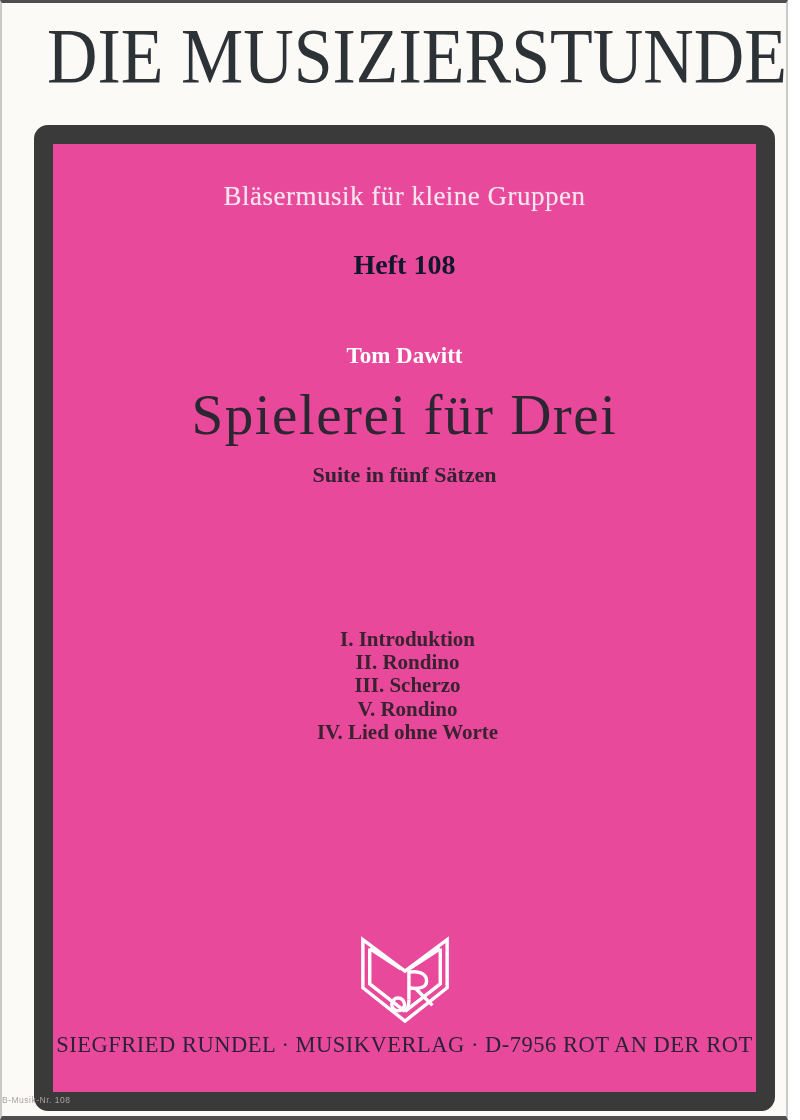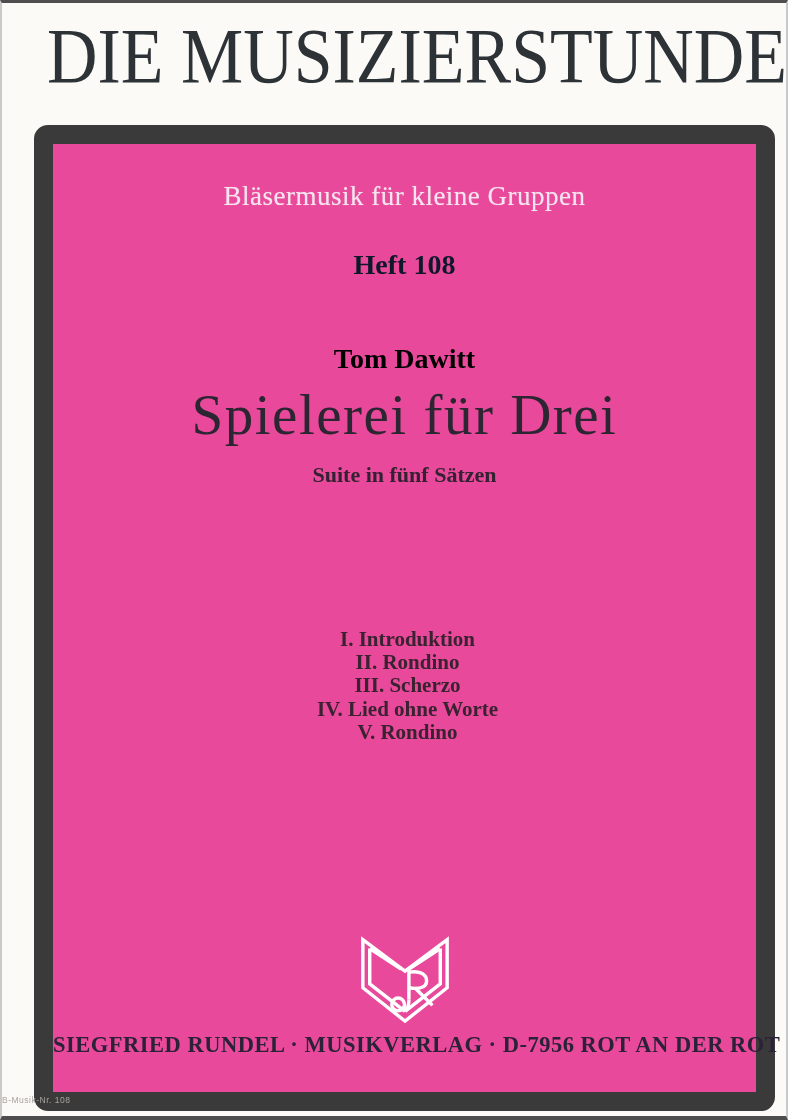--- a/index.html
+++ b/index.html
@@ -33,21 +33,21 @@
   .panel > * { position:absolute; left:0; width:100%; text-align:center; }
 
   .series-subtitle {
     top:37px; font-size:27px; letter-spacing:0.5px;
     color:#f6e4ee; text-shadow:0 0 1px rgba(255,255,255,0.45);
   }
   .issue {
     top:105px; font-size:28px; font-weight:700; color:#0f172a;
   }
   .composer {
-    top:199px; font-size:28px; font-weight:600; color:#000000;
+    top:199px; font-size:23px; font-weight:600; color:#ffffff;
   }
   .work-title {
     top:241px; font-size:57px; line-height:1.05; letter-spacing:1.5px;
     color:#2b2631; white-space:nowrap;
   }
   .work-subtitle {
     top:318px; font-size:22px; font-weight:600; color:#342131;
   }
   .movements {
     top:484px; list-style:none;
@@ -55,21 +55,21 @@
   .movements li {
     font-size:21px; line-height:23.2px; font-weight:600;
     color:#3a2230; text-align:center;padding-left:6px;
   }
   .logo-wrap {
     top:783px; left:50%; width:98px; height:98px;
     transform:translateX(-50%);
   }
   .logo-wrap svg { display:block; width:98px; height:98px; }
   .publisher-line {
-    top:888px; font-size:22.5px; font-weight:700; letter-spacing:0.5px;
+    top:888px; font-size:22.5px; font-weight:400; letter-spacing:0.5px;
     color:#2b2238; white-space:nowrap;
   }
 
   .catalog-note {
     position:absolute; top:1092px; left:0; width:100%;
     text-align:left; font-size:8.5px; letter-spacing:0.5px;
     color:#a8a4a0; font-family:"Liberation Sans", sans-serif;
   }
 </style>
 </head>
@@ -88,22 +88,22 @@
     <div class="composer">Tom Dawitt</div>
 
     <div class="work-title">Spielerei für Drei</div>
 
     <div class="work-subtitle">Suite in fünf Sätzen</div>
 
     <ul class="movements">
       <li>I. Introduktion</li>
       <li>II. Rondino</li>
       <li>III. Scherzo</li>
+      <li>V. Rondino</li>
       <li>IV. Lied ohne Worte</li>
-      <li>V. Rondino</li>
     </ul>
 
     <div class="logo-wrap">
 
       <svg viewBox="0 0 100 100" xmlns="http://www.w3.org/2000/svg" fill="none" stroke="#ffffff" stroke-width="3.5" stroke-linejoin="miter" stroke-linecap="butt">
         <path d="M7 13 L7 62 L50 96 L93 62 L93 13 L50 45 Z"></path>
         <path d="M14 22 L14 58 L50 86"></path>
         <path d="M86 22 L86 58 L50 86"></path>
         <path d="M14 22 L46 43"></path>
         <path d="M86 22 L54 43"></path>

